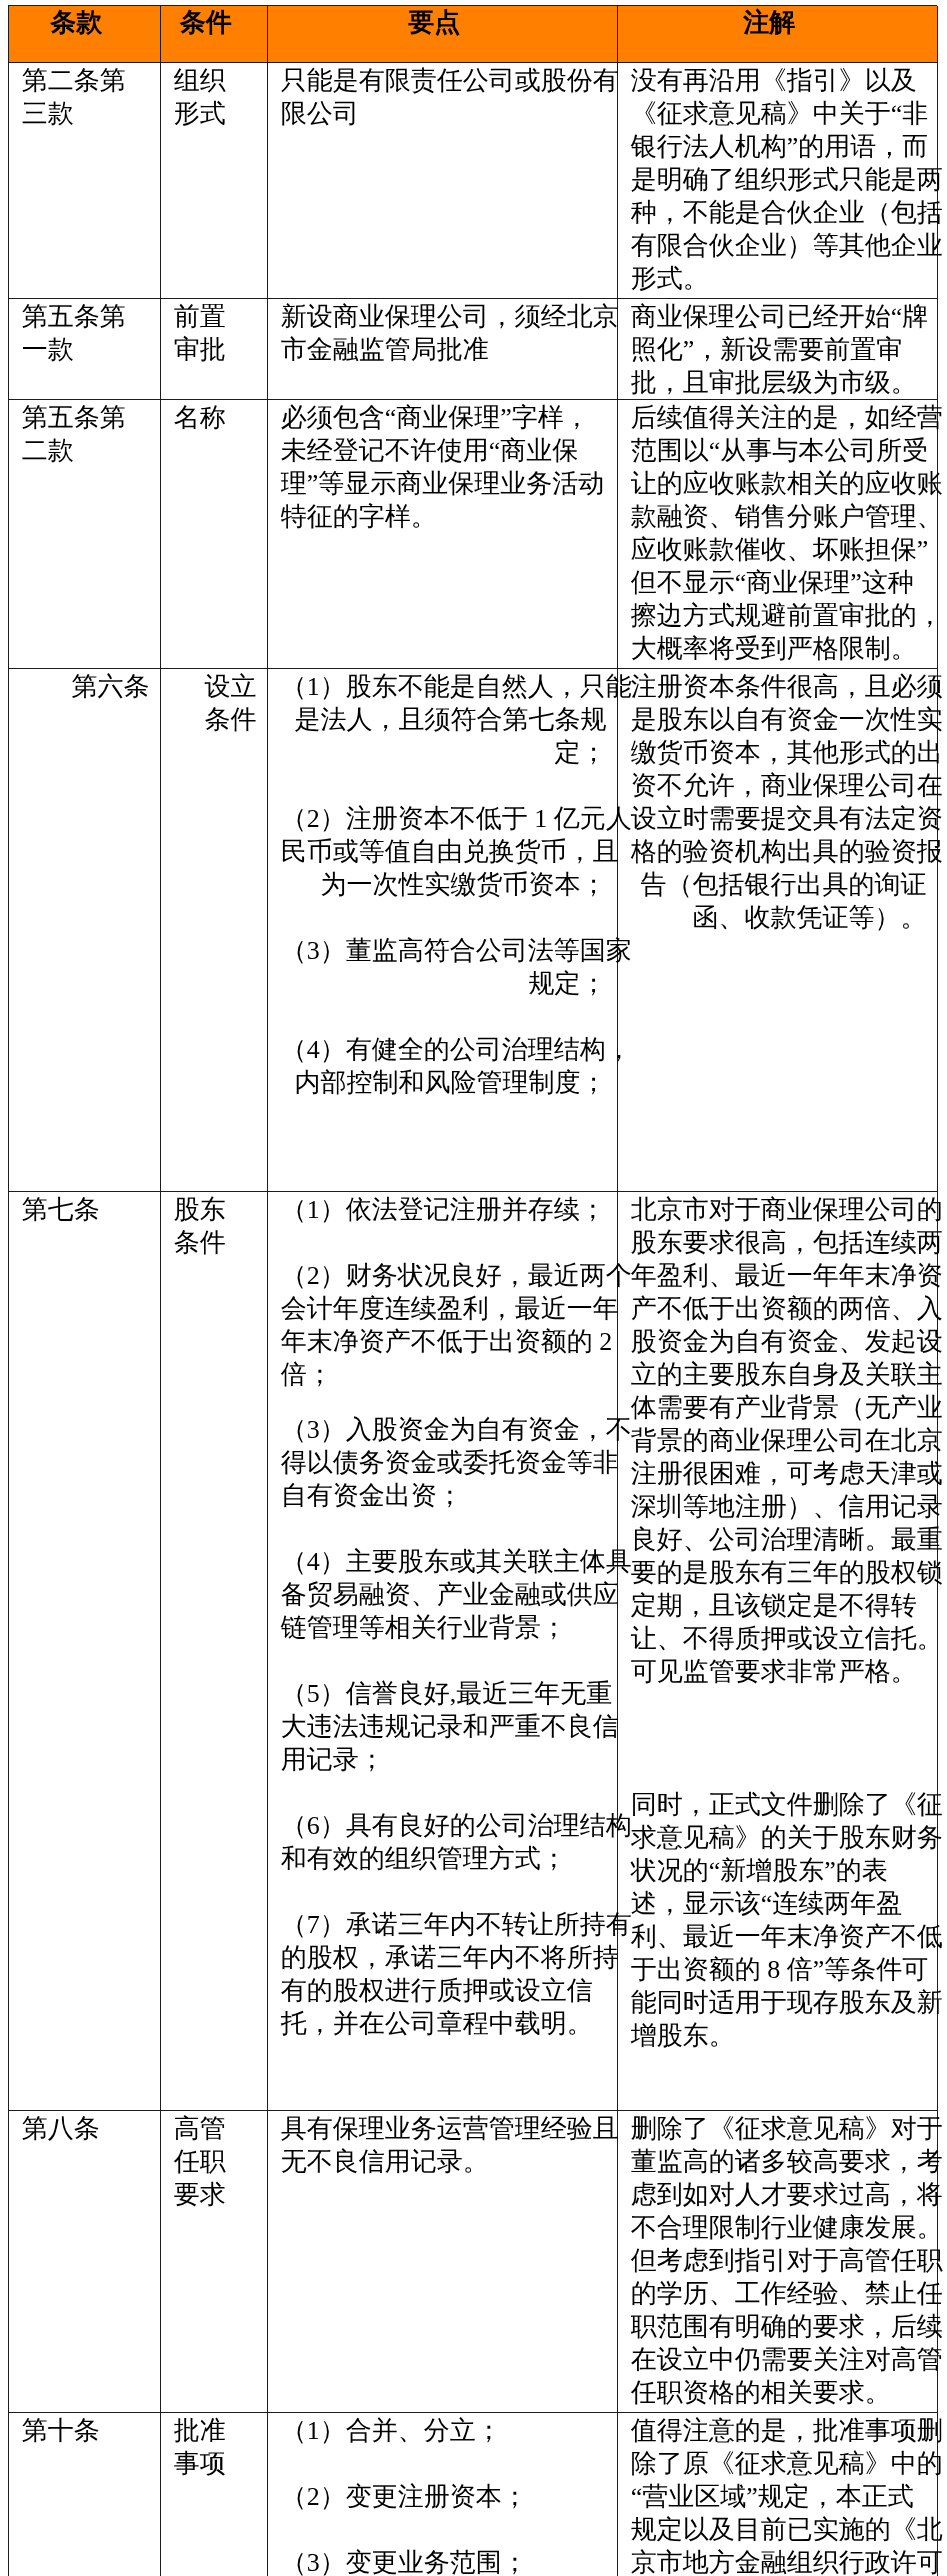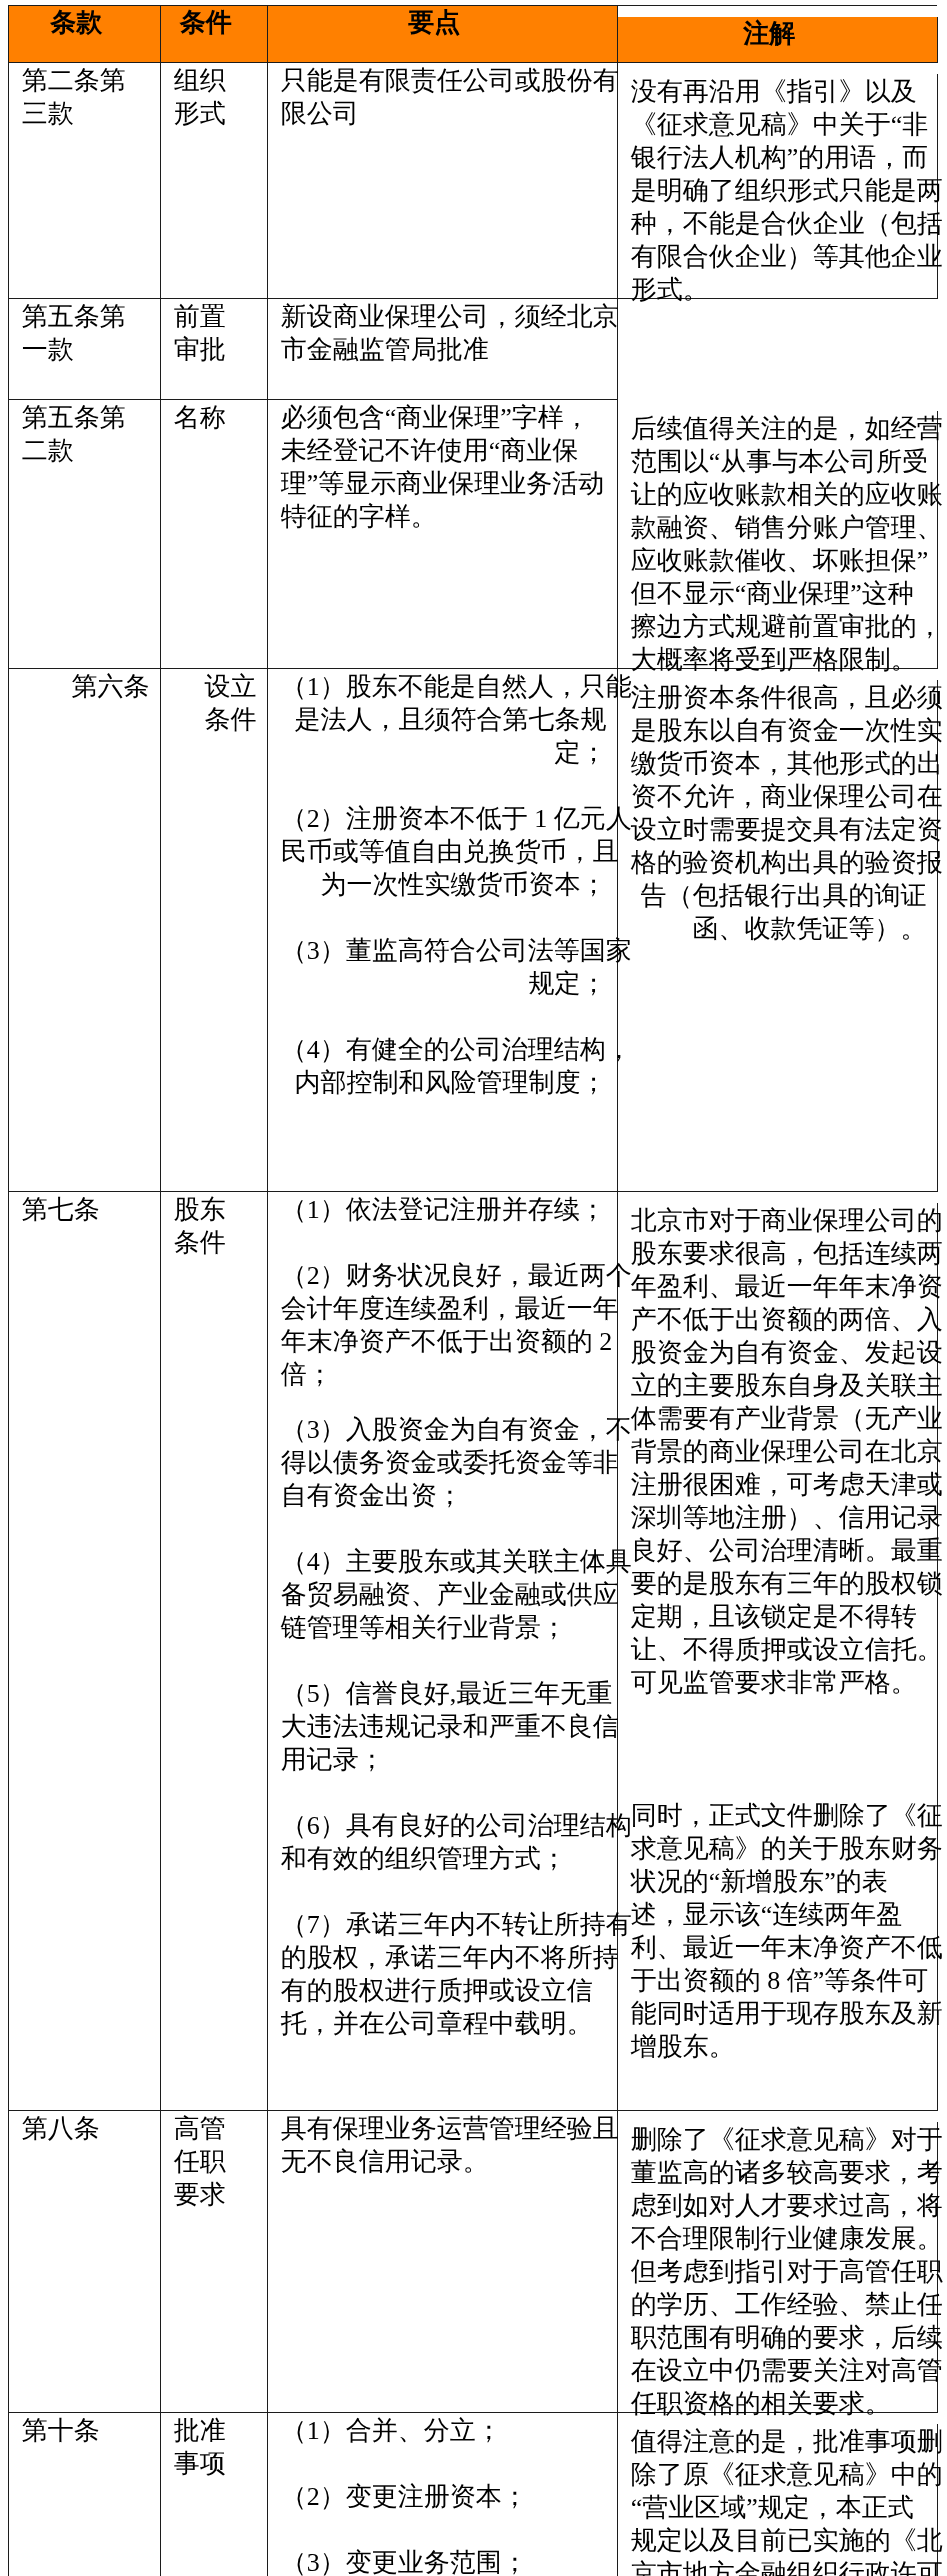--- a/index.html
+++ b/index.html
@@ -33,21 +33,21 @@
     .th {
       background: var(--header-bg);
       font-weight: bold;
       text-align: center;
       padding: 0 29px 0 13px;
       border-bottom-width: 1.5px;
     }
     .c1 { grid-column: 1; }
     .c2 { grid-column: 2; }
     .c3 { grid-column: 3; }
-    .c4 { grid-column: 4; margin-top: 11px; }
+    .c4 { grid-column: 4; }
     .gr1 { grid-row: 1; }
     .gr2 { grid-row: 2; }
     .gr3 { grid-row: 3; }
     .gr4 { grid-row: 4; }
     .gr5 { grid-row: 5; text-align: right; }
     .gr6 { grid-row: 6; }
     .gr7 { grid-row: 7; }
     .gr8 { grid-row: 8; }
     .gr8-9 { grid-row: 8 / span 2; }
     .p { white-space: pre; }
@@ -99,20 +99,25 @@
       <div class="p">第五条第
 一款</div>
     </div>
   <div class="cell c2 gr3">
       <div class="p">前置
 审批</div>
     </div>
   <div class="cell c3 gr3">
       <div class="p">新设商业保理公司，须经北京
 市金融监管局批准</div>
+    </div>
+  <div class="cell c4 gr3">
+      <div class="p">商业保理公司已经开始“牌
+照化”，新设需要前置审
+批，且审批层级为市级。</div>
     </div>
 
   <div class="cell c1 gr4">
       <div class="p">第五条第
 二款</div>
     </div>
   <div class="cell c2 gr4">
       <div class="p">名称</div>
     </div>
   <div class="cell c3 gr4">

